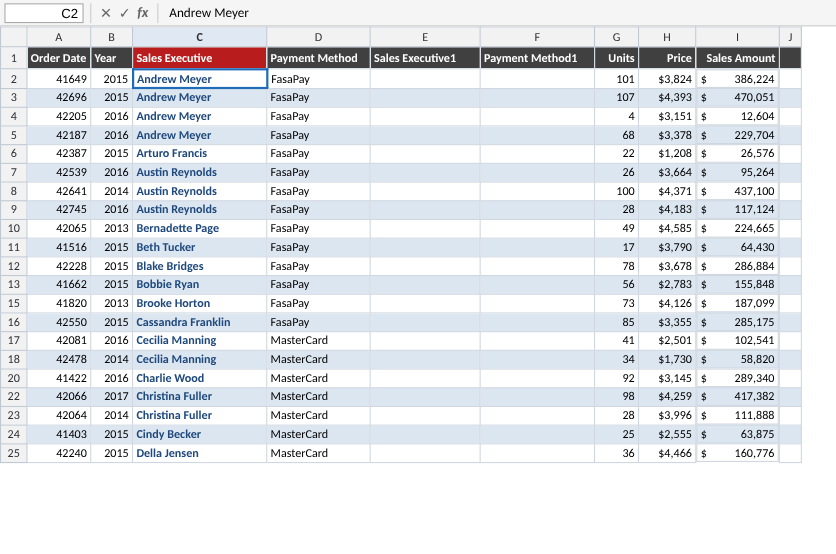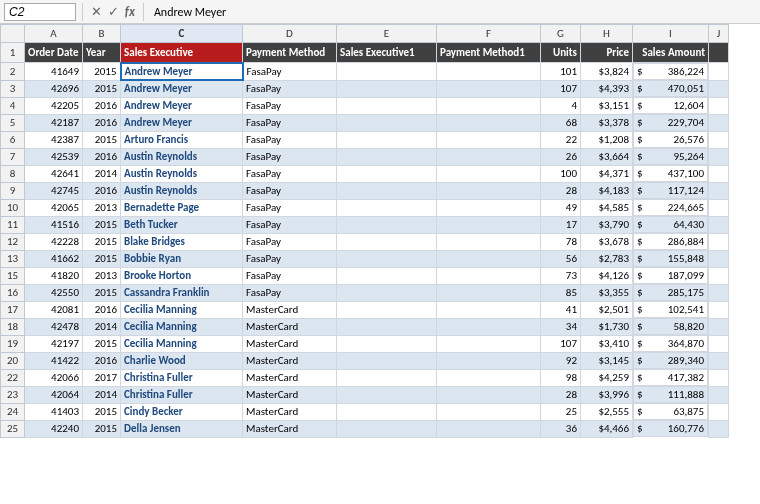--- a/index.html
+++ b/index.html
@@ -19,22 +19,21 @@
       background: #f5f5f5;
       padding: 0 4px;
       gap: 4px;
     }
     .cell-ref {
       width: 72px;
       border: 1px solid #aaa;
       background: #fff;
       padding: 1px 4px;
       font-size: 12px;
-      text-align: left;
-      font-style: italic;
+      text-align: right;
     }
     .formula-icons {
       display: flex;
       gap: 2px;
       color: #666;
       font-size: 13px;
     }
     .formula-divider {
       width: 1px;
       height: 18px;
@@ -451,36 +450,20 @@
           <td class="data-td"></td>
           <td class="data-td num-align">34</td>
           <td class="data-td num-align">$1,730</td>
           <td class="data-td" style="display: flex; justify-content: space-between;">
             <span>$</span>
             <span>58,820</span>
           </td>
           <td class="data-td"></td>
         </tr>
         <tr class="data-row">
-          <td class="row-num">19</td>
-          <td class="data-td num-align">42197</td>
-          <td class="data-td num-align">2015</td>
-          <td class="data-td col-C-cell">Cecilia Manning</td>
-          <td class="data-td">MasterCard</td>
-          <td class="data-td"></td>
-          <td class="data-td"></td>
-          <td class="data-td num-align">107</td>
-          <td class="data-td num-align">$3,410</td>
-          <td class="data-td" style="display: flex; justify-content: space-between;">
-            <span>$</span>
-            <span>364,870</span>
-          </td>
-          <td class="data-td"></td>
-        </tr>
-        <tr class="data-row">
           <td class="row-num">20</td>
           <td class="data-td num-align">41422</td>
           <td class="data-td num-align">2016</td>
           <td class="data-td col-C-cell">Charlie Wood</td>
           <td class="data-td">MasterCard</td>
           <td class="data-td"></td>
           <td class="data-td"></td>
           <td class="data-td num-align">92</td>
           <td class="data-td num-align">$3,145</td>
           <td class="data-td" style="display: flex; justify-content: space-between;">

